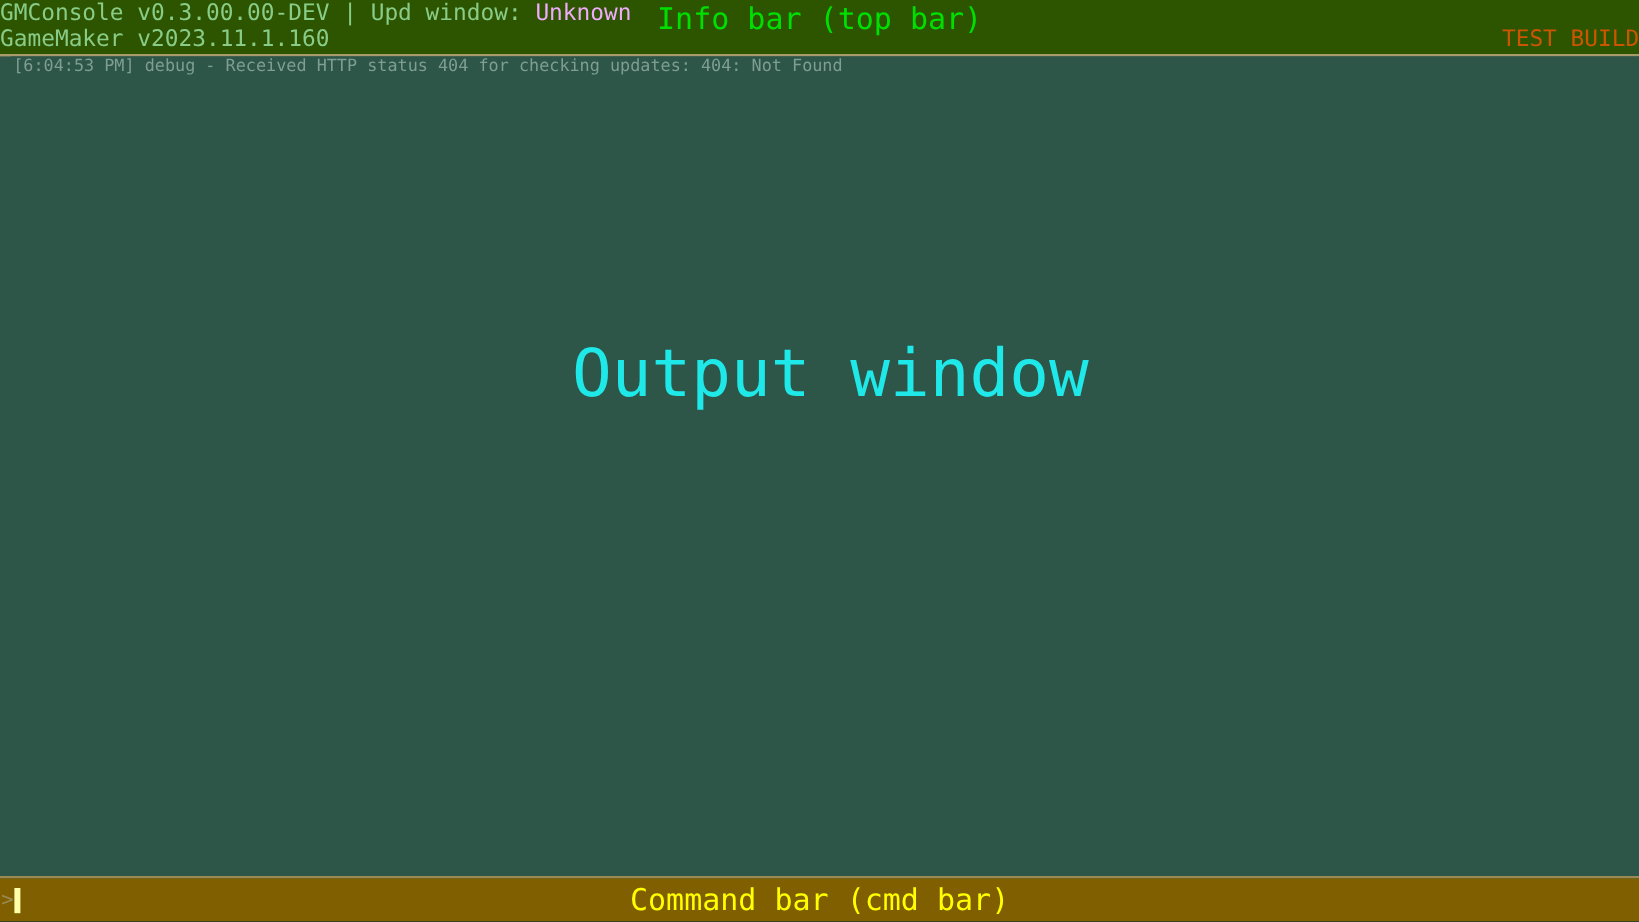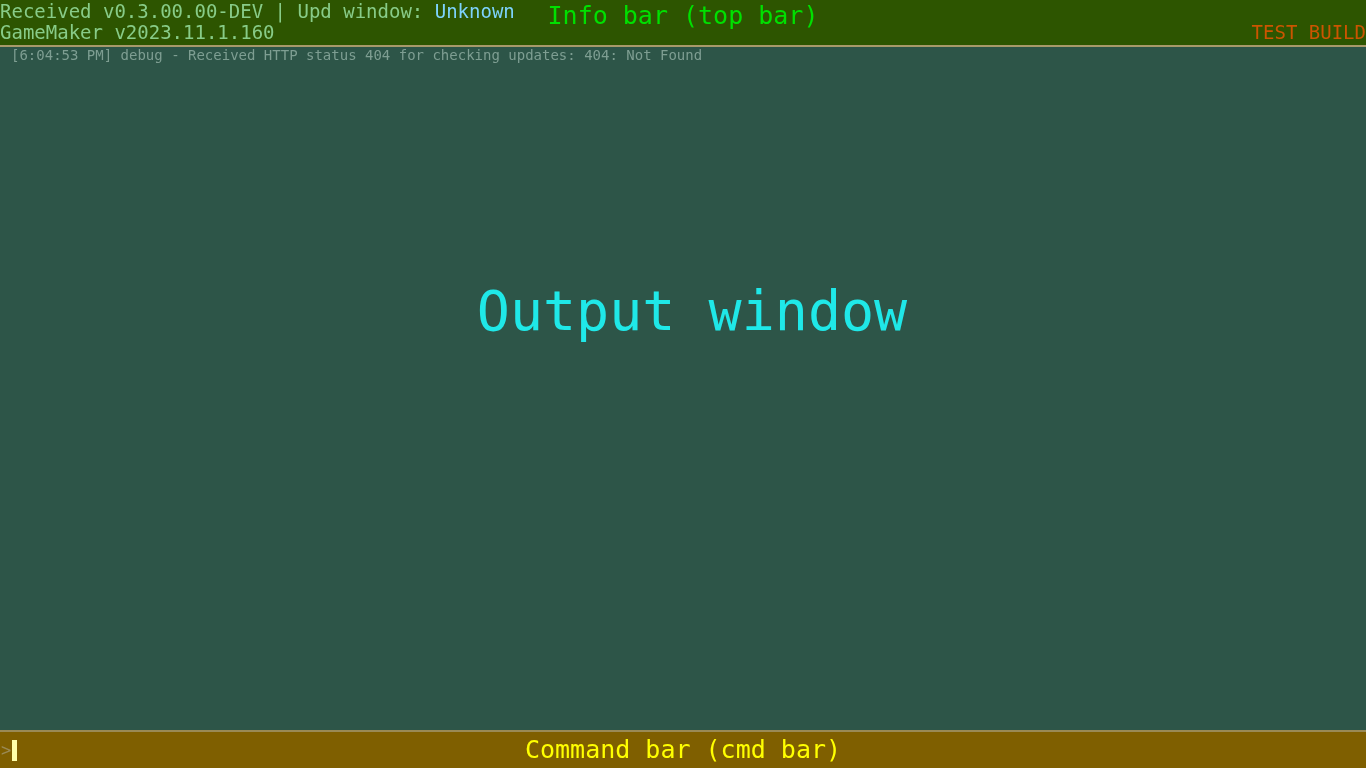--- a/index.html
+++ b/index.html
@@ -47,21 +47,21 @@
     height: 22px;
     line-height: 22px;
     font-size: 19px;
     letter-spacing: 0px;
     white-space: pre;
   }
 
   #top-left-line1 { left: 0px;  top: 0px;  color: #88cc88; }
   #top-left-line2 { left: 0px;  top: 21px; color: #88cc88; }
 
-  #top-left-line1 .upd-status-value { color: #7dd3fc; }
+  #top-left-line1 .upd-status-value { color: #f0abfc; }
 
   #top-center-label {
     position: absolute;
     left: 0;
     top: 2px;
     width: 1366px;
     text-align: center;
     font-size: 25px;
     line-height: 28px;
     color: #00e000;
@@ -197,21 +197,21 @@
     pointer-events: none;
   }
 </style>
 </head>
 <body>
 
 <div id="app">
 
   <div id="top-bar">
 
-    <div class="topline" id="top-left-line1"><span>Received v0.3.00.00-DEV</span><span> | </span><span>Upd window: </span><span class="upd-status-value">Unknown</span></div>
+    <div class="topline" id="top-left-line1"><span>GMConsole v0.3.00.00-DEV</span><span> | </span><span>Upd window: </span><span class="upd-status-value">Unknown</span></div>
 
     <div class="topline" id="top-left-line2">GameMaker v2023.11.1.160</div>
 
     <div id="top-center-label">Info bar (top bar)</div>
 
 
     <div id="top-right-line2">TEST BUILD</div>
 
   </div>
   <div id="top-bar-sep"></div>

